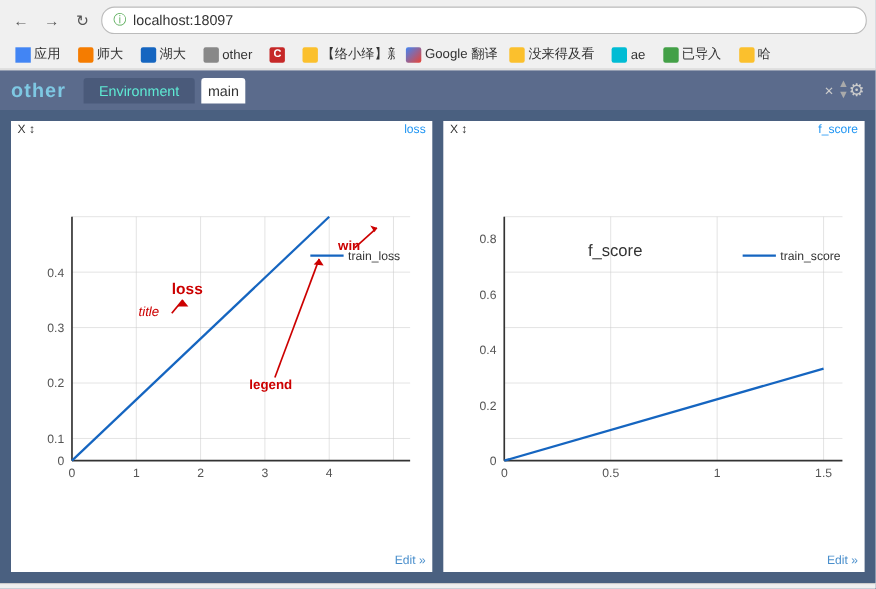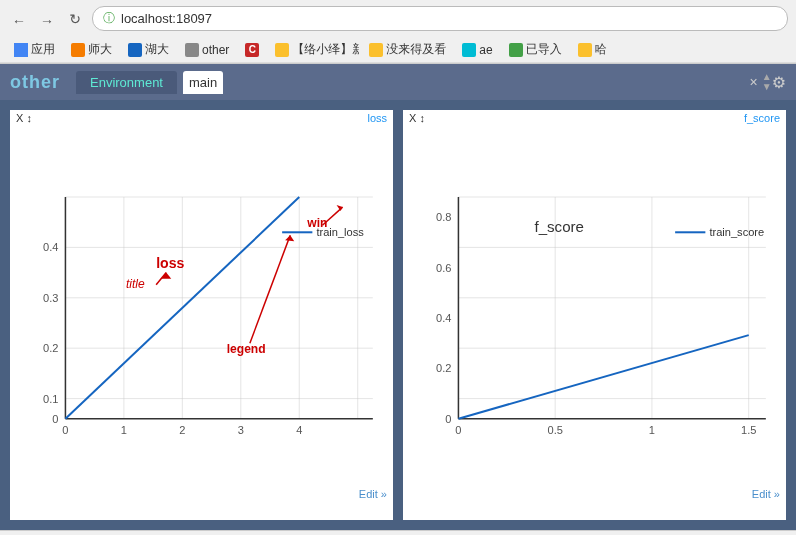--- a/index.html
+++ b/index.html
@@ -37,21 +37,21 @@
     .scroll-arrow { color: #aaa; font-size: 10px; line-height: 1; }
     .settings-icon { color: #ccc; font-size: 16px; cursor: pointer; }
 
     
     .main-content { background: #4a6080; padding: 10px; display: flex; gap: 10px; height: 430px; }
 
     
     .chart-panel { background: #fff; flex: 1; position: relative; display: flex; flex-direction: column; }
     .chart-header { display: flex; justify-content: space-between; align-items: center; padding: 2px 6px; font-size: 11px; color: #333; }
     .chart-body { flex: 1; position: relative; overflow: hidden; }
-    .chart-edit { position: absolute; bottom: 20px; right: 6px; font-size: 11px; color: #4a8fcc; cursor: pointer; margin-left: 30px; }
+    .chart-edit { position: absolute; bottom: 4px; right: 6px; font-size: 11px; color: #4a8fcc; cursor: pointer; margin-left: 30px; }
 
     
     .status-bar { background: #f0f0f0; border-top: 1px solid #ccc; height: 22px; display: flex; align-items: center; padding: 0 10px; font-size: 11px; color: #333; }
 
     svg text { font-family: Arial, sans-serif; }
   </style>
 </head>
 <body>
 
 <div class="browser-chrome">
@@ -81,20 +81,24 @@
     <div class="bookmark-item">
       <span class="bm-icon other-icon"></span>
       <span>other</span>
     </div>
     <div class="bookmark-item">
       <span class="bm-icon c-red">C</span>
     </div>
     <div class="bookmark-item">
       <span class="bm-icon star-icon"></span>
       <span>【络小绎】新手向...</span>
+    </div>
+    <div class="bookmark-item">
+      <span class="bm-icon google-t"></span>
+      <span>Google 翻译</span>
     </div>
     <div class="bookmark-item">
       <span class="bm-icon star-icon"></span>
       <span>没来得及看</span>
     </div>
     <div class="bookmark-item">
       <span class="bm-icon ae-icon"></span>
       <span>ae</span>
     </div>
     <div class="bookmark-item">

